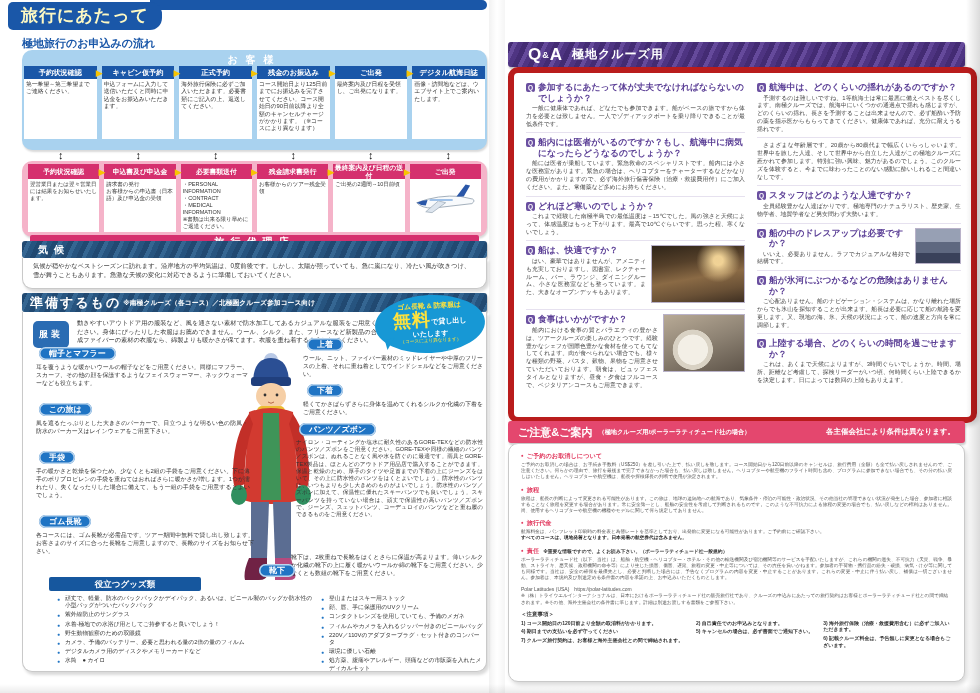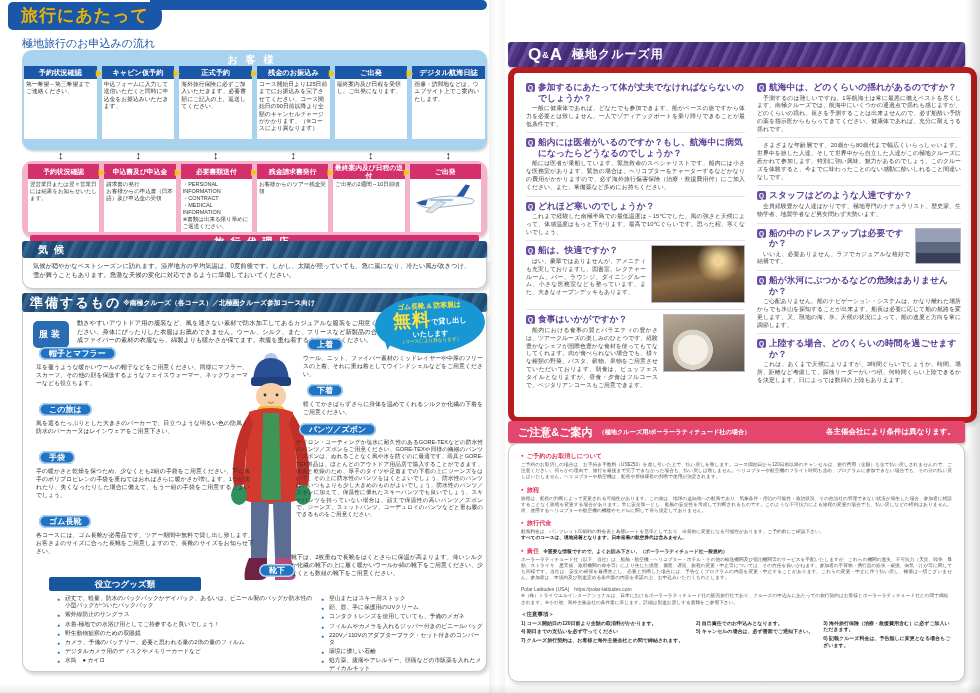--- a/index.html
+++ b/index.html
@@ -3,22 +3,22 @@
 <meta charset="utf-8">
 <style>
   html,body{margin:0;padding:0;background:#e9e9e9;}
   .page{position:relative;width:980px;height:693px;background:#ffffff;overflow:hidden;
         font-family:"Liberation Sans","DejaVu Sans",sans-serif;color:#333;}
   .abs{position:absolute;}
 
   
   .top-strip{left:150px;top:0;width:337px;height:10px;background:#1a57a8;border-radius:0 6px 6px 0;}
   .tab{left:8px;top:2px;width:154px;height:28px;background:#1a57a8;border-radius:5px 12px 12px 5px;
-       color:#eab308;font-size:17px;font-weight:bold;line-height:28px;text-align:center;letter-spacing:1px;}
-  .flow-title{left:22px;top:36px;font-size:11px;font-weight:normal;color:#1a57a8;}
+       color:#fef9c3;font-size:17px;font-weight:bold;line-height:28px;text-align:center;letter-spacing:1px;}
+  .flow-title{left:22px;top:36px;font-size:11px;font-weight:bold;color:#1a57a8;}
 
   
   .customer-box{left:22px;top:50px;width:465px;height:100px;background:#a9d2ef;border-radius:10px;
                 padding:3px 2px;box-sizing:border-box;box-shadow:1px 2px 2px rgba(0,0,0,.15);}
   .row-label{text-align:center;color:#fff;font-weight:bold;font-size:10px;letter-spacing:8px;height:13px;line-height:13px;}
   .cols{display:flex;gap:5px;}
   .col{flex:1;display:flex;flex-direction:column;position:relative;min-width:0;}
   .col-h{background:#1a57a8;color:#fff;font-weight:bold;font-size:7.2px;height:13px;display:flex;
          align-items:center;justify-content:center;text-align:center;line-height:7.6px;}
   .col-b{background:#fff;flex:1;font-size:5.8px;line-height:7.4px;color:#333;padding:2px;min-height:56px;}

